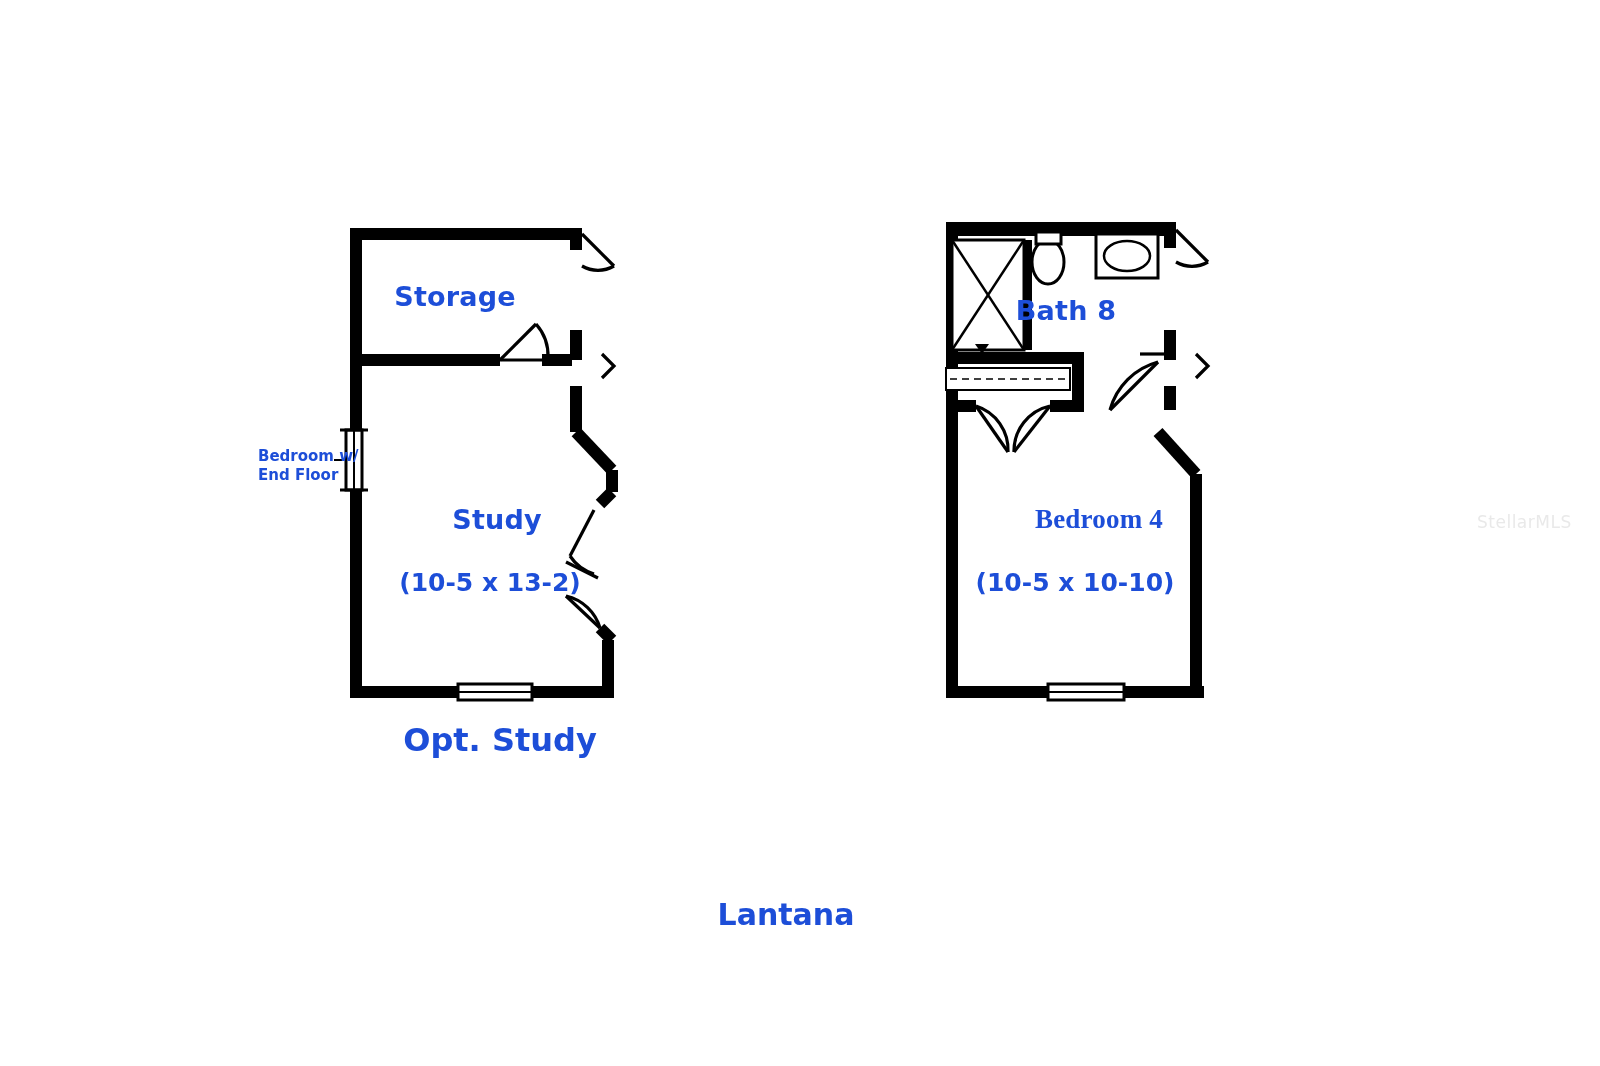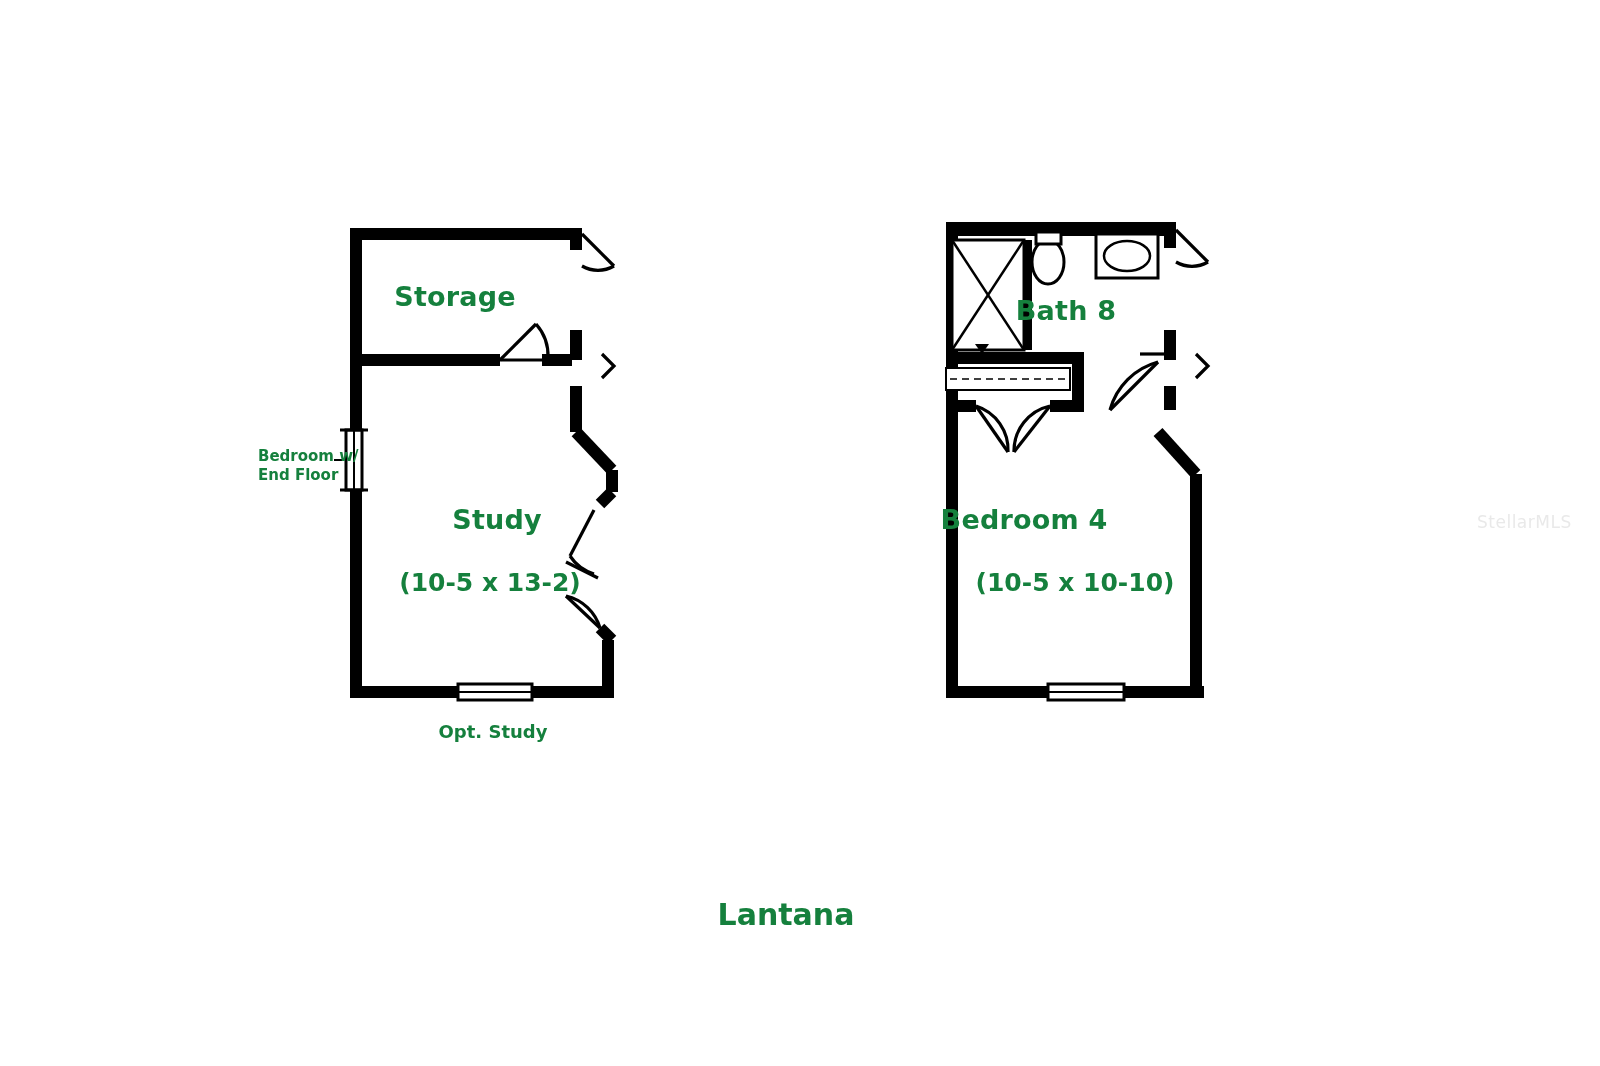--- a/index.html
+++ b/index.html
@@ -21,35 +21,36 @@
     height: 1066px;
   }
   svg.plan {
     position: absolute;
     left: 0; top: 0;
     width: 1600px;
     height: 1066px;
   }
   .lbl {
     position: absolute;
-    color: #15803d;
+    color: #1d4ed8;
     font-weight: bold;
     white-space: nowrap;
     font-family: "DejaVu Sans", sans-serif;
   }
   .room-name {
     font-size: 27px;
     letter-spacing: 0.2px;
   }
   .room-dims {
     font-size: 25px;
     margin-top: 34px;
   }
   .caption {
-    font-size: 18px;
+    font-size: 32px;
+    margin-left: 7px;
   }
   .note {
     font-size: 15px;
     line-height: 19px;
     text-align: right;
   }
   .title-main {
     font-size: 30px;
   }
   .title-sub {
@@ -232,21 +233,21 @@
 
   <div class="lbl note" style="left:258px; top:447px; width:78px;">
     <span>Bedroom w/</span><br>
     <span>End Floor</span>
   </div>
 
   <div class="lbl caption center" style="left:493px; top:721px;">Opt. Study</div>
 
   <div class="lbl room-name center" style="left:1066px; top:295px;">Bath 8</div>
 
-  <div class="lbl room-name center" style="left:1024px; top:504px;">Bedroom 4</div>
+  <div class="lbl room-name center" style="left:1099px; top:504px;font-family:Liberation Serif, serif;">Bedroom 4</div>
   <div class="lbl room-dims center" style="left:1075px; top:534px;">(10-5 x 10-10)</div>
 
 
   <div class="lbl title-main center" style="left:786px; top:897px;">Lantana</div>
 
   <div class="watermark">StellarMLS</div>
 
 </div>
 
 </body></html>

